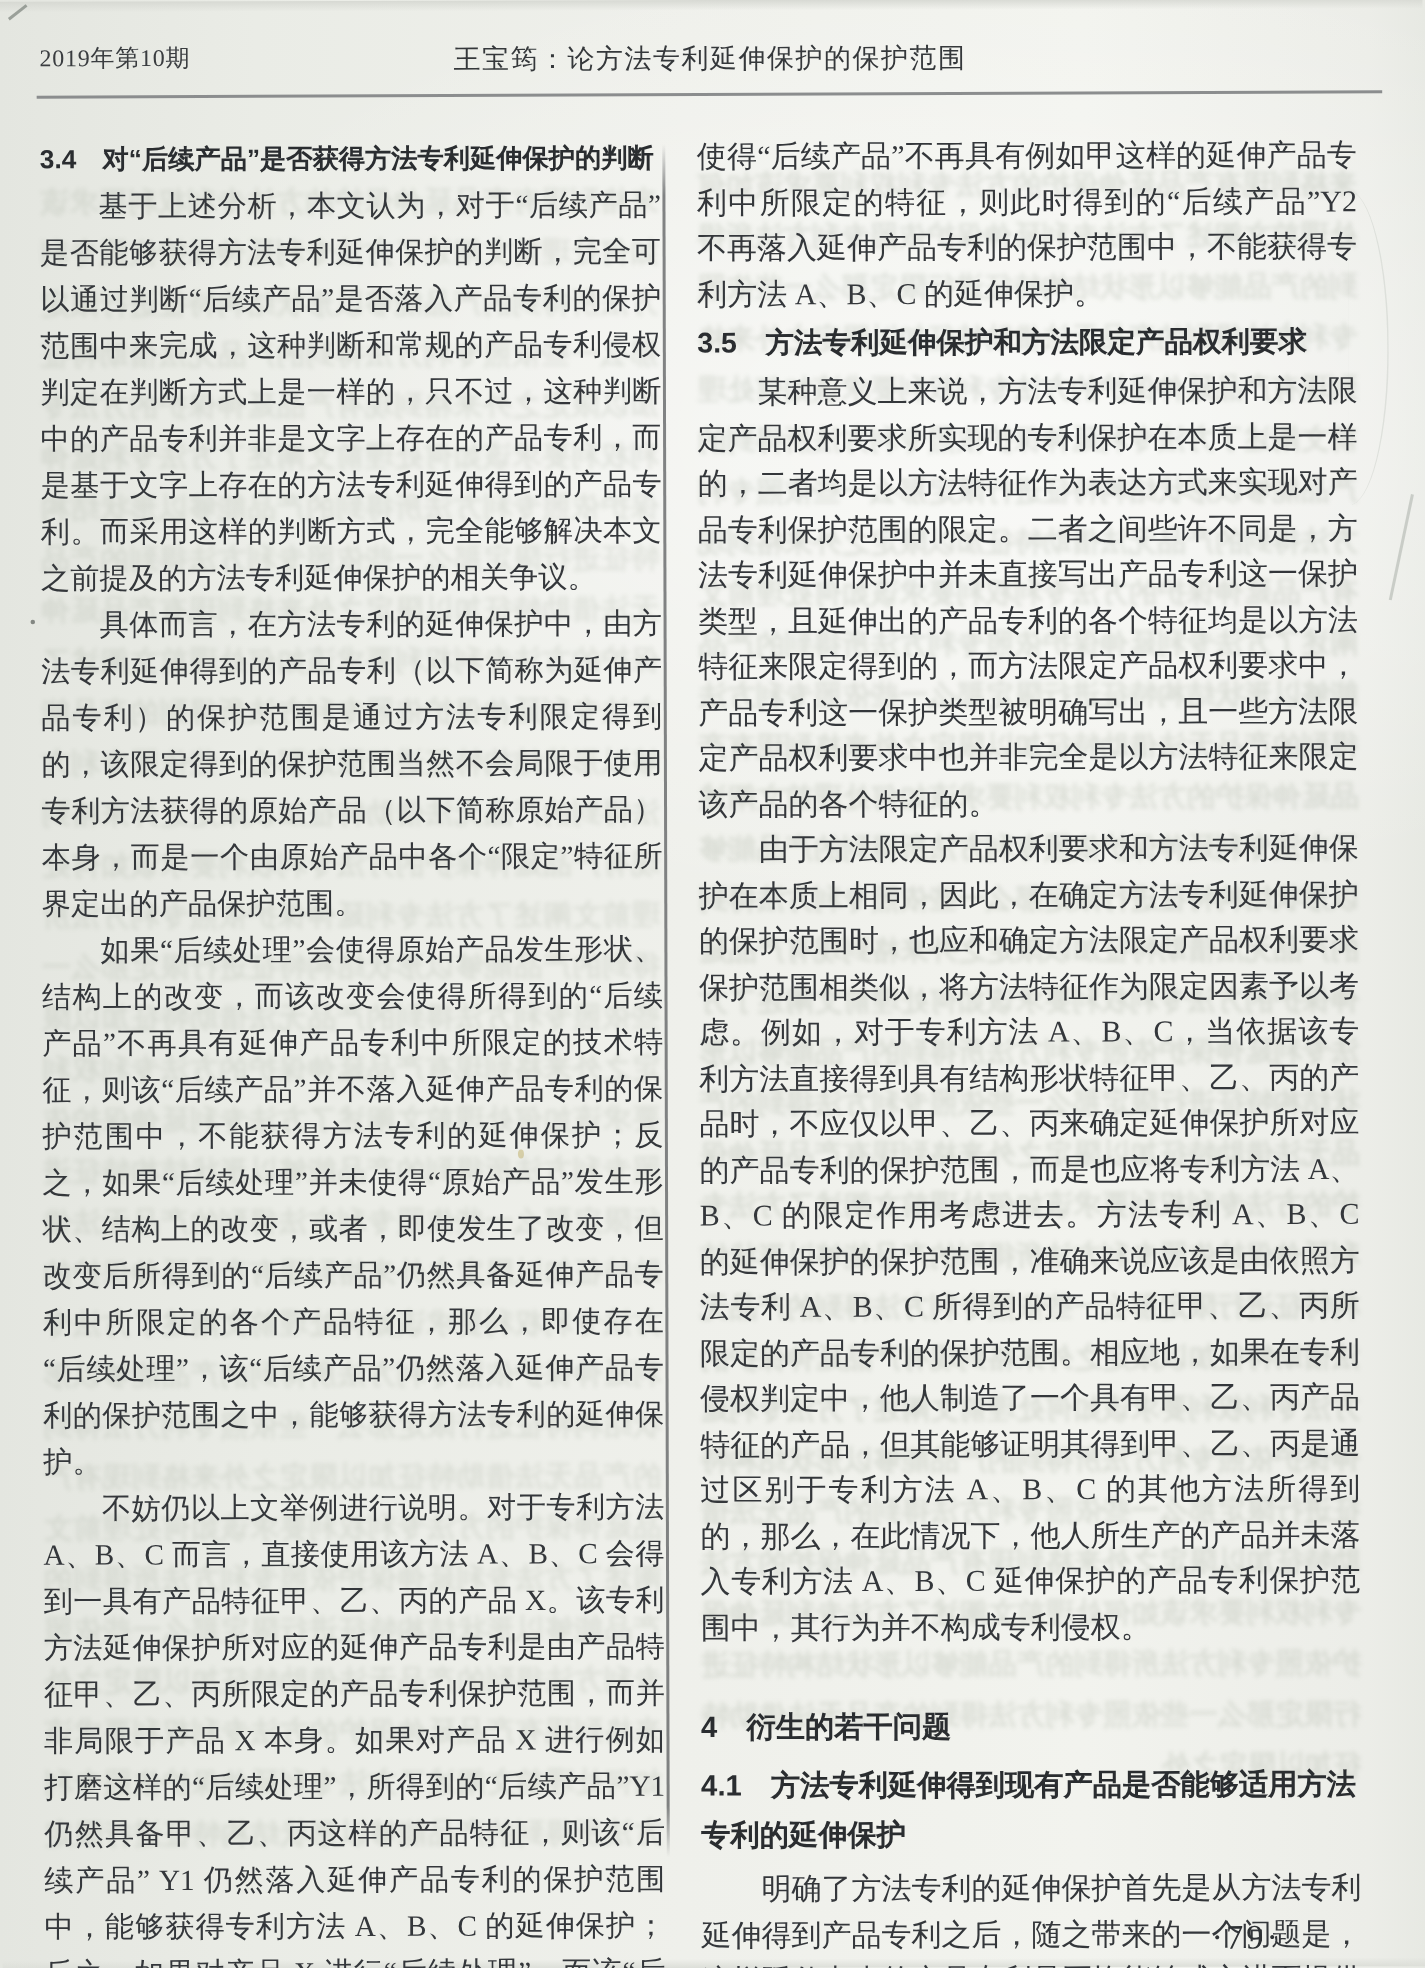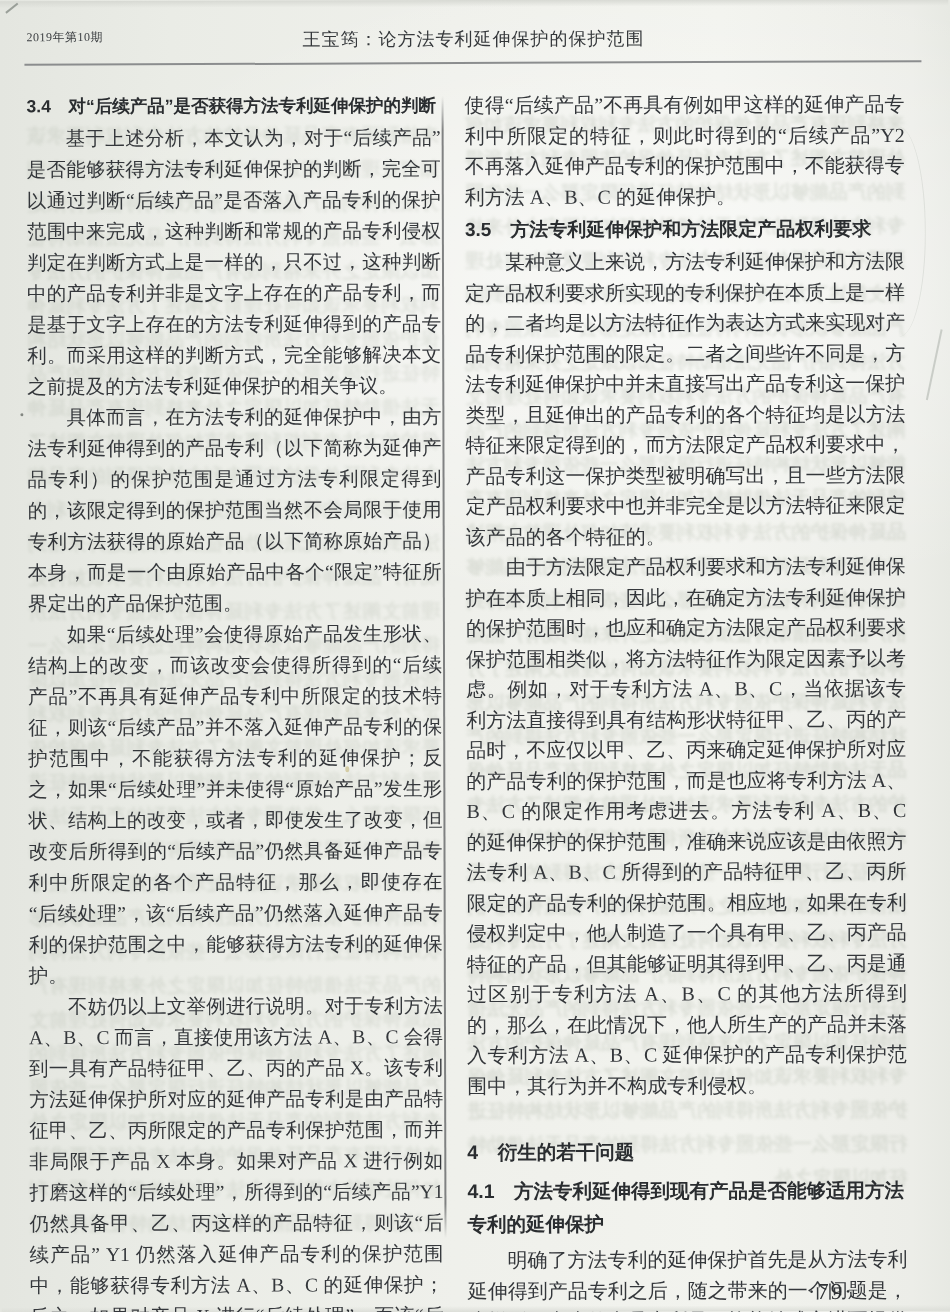--- a/index.html
+++ b/index.html
@@ -32,21 +32,21 @@
   .ghost{
     position:absolute;overflow:hidden;pointer-events:none;
     transform:scaleX(-1);
     font-family:"Liberation Sans","DejaVu Sans",sans-serif;font-weight:700;
     color:#87927f;opacity:.16;filter:blur(1.4px);
     font-size:19px;line-height:34px;text-align:justify;word-break:break-all;
   }
   .ghost-left{left:28px;top:118px;width:412px;height:1120px;}
   .ghost-right{left:466px;top:108px;width:440px;height:1185px;opacity:.20;}
   
-  .header-issue{position:absolute;left:28px;top:28px;font-size:12px;color:#3a3d40;
+  .header-issue{position:absolute;left:28px;top:28px;font-size:16px;color:#3a3d40;
     letter-spacing:.5px;text-align:center;}
   .header-title{position:absolute;left:0;top:27px;width:100%;text-align:center;
     font-size:18px;color:#35383b;letter-spacing:1px;}
   .header-rule{position:absolute;left:26px;top:62px;width:897px;height:2.2px;
     background:#8b8d8e;transform:rotate(-0.08deg);}
   
   .column{position:absolute;top:90px;color:#34373b;text-align:justify;
     word-break:break-all;}
   .column p{margin:0;text-indent:2em;}
   .column p.no-indent{text-indent:0;}

